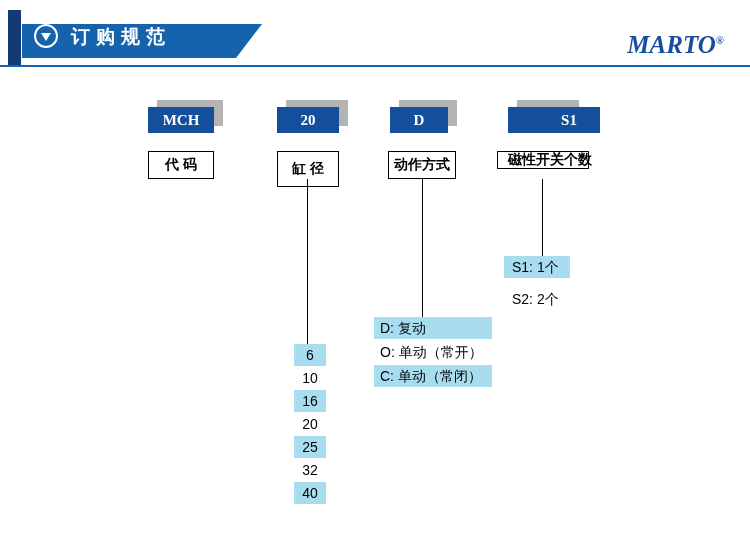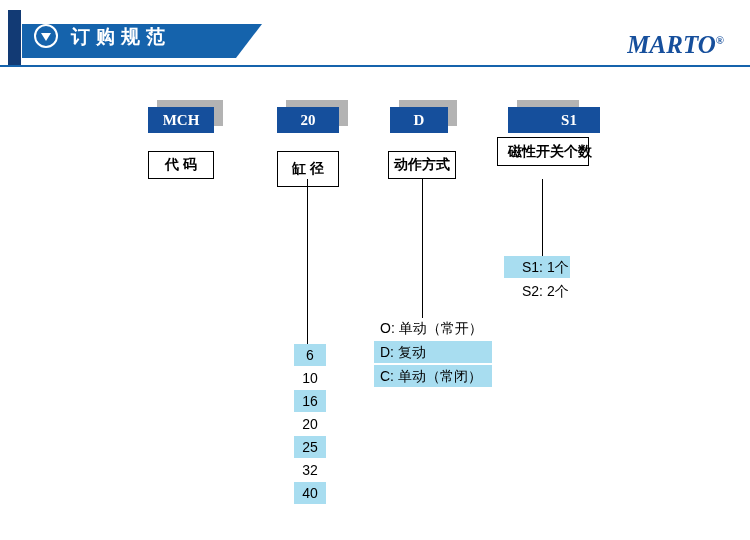--- a/index.html
+++ b/index.html
@@ -48,37 +48,37 @@
   .cb1{left:148px;top:107px;width:66px;height:26px;}
   .lb1{left:148px;top:151px;width:66px;height:28px;}
   .sh2{left:286px;top:100px;width:62px;height:26px;}
   .cb2{left:277px;top:107px;width:62px;height:26px;}
   .lb2{left:277px;top:151px;width:62px;height:36px;}
   .sh3{left:399px;top:100px;width:58px;height:26px;}
   .cb3{left:390px;top:107px;width:58px;height:26px;}
   .lb3{left:388px;top:151px;width:68px;height:28px;}
   .sh4{left:517px;top:100px;width:62px;height:26px;}
   .cb4{left:508px;top:107px;width:62px;height:26px;padding-left:30px;}
-  .lb4{left:497px;top:137px;width:92px;height:29px;padding-left:14px;}
+  .lb4{left:497px;top:151px;width:92px;height:18px;padding-left:14px;}
 
   
   .vline{position:absolute;width:1px;background:#000;}
   .line-bore{left:307px;top:179px;height:165px;}
   .line-action{left:422px;top:179px;height:139px;}
   .line-switch{left:542px;top:179px;height:78px;}
 
   
   .opt-list{position:absolute;}
   .opt-item{height:22px;line-height:22px;font-size:14px;margin-bottom:1px;white-space:nowrap;}
   .opt-item.hl{background:#a8ddf0;}
   .bore-list{left:294px;top:344px;width:32px;text-align:center;}
   .action-list{left:374px;top:317px;width:118px;}
   .action-list .opt-item{padding-left:6px;margin-bottom:2px;}
   .switch-list{left:504px;top:256px;width:66px;}
-  .switch-list .opt-item{padding-left:18px;margin-bottom:2px;}
+  .switch-list .opt-item{padding-left:8px;margin-bottom:10px;}
 </style>
 </head>
 <body>
 
 <div class="page">
 
   <div class="corner-bar"></div>
   <div class="header-band">
     <span class="hdr-icon">
         <span class="tri"></span>
@@ -112,22 +112,22 @@
     <div class="opt-item hl">6</div>
     <div class="opt-item">10</div>
     <div class="opt-item hl">16</div>
     <div class="opt-item">20</div>
     <div class="opt-item hl">25</div>
     <div class="opt-item">32</div>
     <div class="opt-item hl">40</div>
   </div>
 
   <div class="opt-list action-list">
+    <div class="opt-item hl">D: 复动</div>
     <div class="opt-item">O: 单动（常开）</div>
-    <div class="opt-item hl">D: 复动</div>
     <div class="opt-item hl">C: 单动（常闭）</div>
   </div>
 
   <div class="opt-list switch-list">
     <div class="opt-item hl">S1: 1个</div>
     <div class="opt-item">S2: 2个</div>
   </div>
 
 </div>
 

